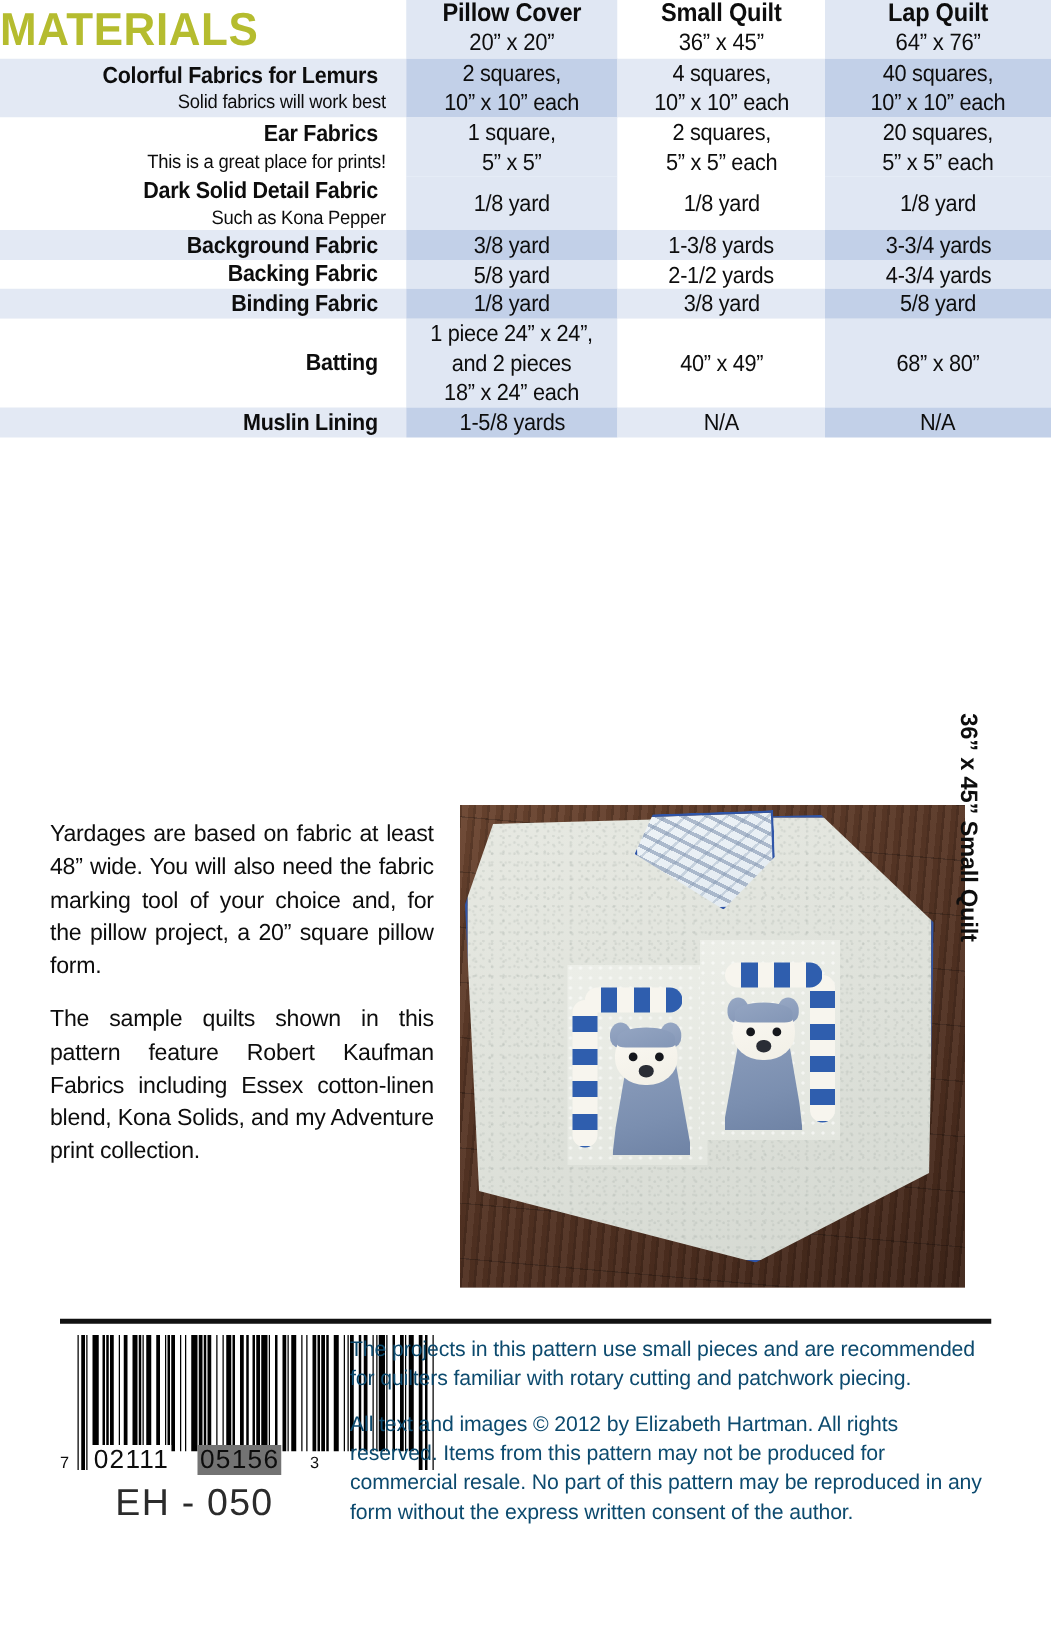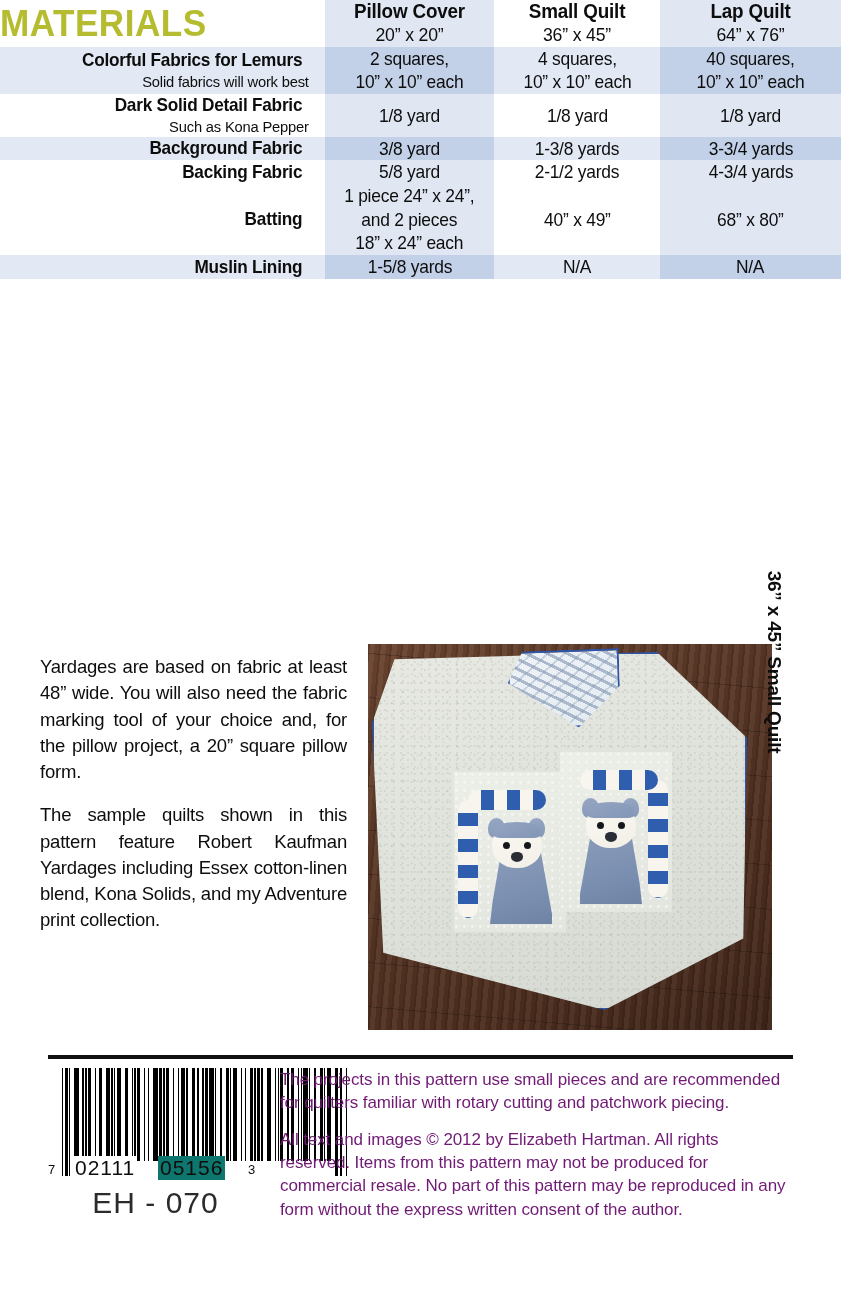--- a/index.html
+++ b/index.html
@@ -330,21 +330,21 @@
     font-size: 21px;
     letter-spacing: 1px;
   }
   .bc-nums .tiny {
     font-size: 13px;
     position: absolute;
     top: 6px;
   }
   .bc-nums .d0 { left: 0px; }
   .bc-nums .d1 { position: absolute; left: 25px; background:#fff; padding:0 2px;}
-  .bc-nums .d2 { position: absolute; left: 110px; background:#0f766e; padding:0 2px;}
+  .bc-nums .d2 { position: absolute; left: 110px; background:#737373; padding:0 2px;}
   .bc-nums .d3 { left: 200px; }
   .eh-code {
     position: absolute;
     left: 0;
     top: 118px;
     width: 215px;
     text-align: center;
     font-size: 30px;
     font-weight: 400;
     letter-spacing: 1px;
@@ -354,21 +354,21 @@
     position: absolute;
     left: 280px;
     top: 1068px;
     width: 513px;
   }
   .ftxt {
     font-size: 17px;
     line-height: 1.36;
     letter-spacing: -0.1px;
     margin: 0 0 14px 0;
-    color: #701a75;
+    color: #0c4a6e;
   }
   .website {
     font-size: 17px;
     letter-spacing: -0.1px;
     color: #2a2a2a;
     margin: 0;
   }
 </style>
 </head>
 <body>
@@ -405,20 +405,29 @@
           <td class="lbl-cell sh-row">
             <span class="lbl-main">Colorful Fabrics for Lemurs</span>
             <span class="lbl-sub">Solid fabrics will work best</span>
           </td>
           <td class="val-cell sh-both"><span class="vtxt">2 squares,<br>10” x 10” each</span></td>
           <td class="val-cell sh-row"><span class="vtxt">4 squares,<br>10” x 10” each</span></td>
           <td class="val-cell sh-both"><span class="vtxt">40 squares,<br>10” x 10” each</span></td>
         </tr>
         <tr>
           <td class="lbl-cell sh-none">
+            <span class="lbl-main">Ear Fabrics</span>
+            <span class="lbl-sub">This is a great place for prints!</span>
+          </td>
+          <td class="val-cell sh-col"><span class="vtxt">1 square,<br>5” x 5”</span></td>
+          <td class="val-cell sh-none"><span class="vtxt">2 squares,<br>5” x 5” each</span></td>
+          <td class="val-cell sh-col"><span class="vtxt">20 squares,<br>5” x 5” each</span></td>
+        </tr>
+        <tr>
+          <td class="lbl-cell sh-none">
             <span class="lbl-main">Dark Solid Detail Fabric</span>
             <span class="lbl-sub">Such as Kona Pepper</span>
           </td>
           <td class="val-cell sh-col"><span class="vtxt">1/8 yard</span></td>
           <td class="val-cell sh-none"><span class="vtxt">1/8 yard</span></td>
           <td class="val-cell sh-col"><span class="vtxt">1/8 yard</span></td>
         </tr>
         <tr>
           <td class="lbl-cell sh-row">
             <span class="lbl-main">Background Fabric</span>
@@ -429,20 +438,28 @@
         </tr>
         <tr>
           <td class="lbl-cell sh-none">
             <span class="lbl-main">Backing Fabric</span>
           </td>
           <td class="val-cell sh-col"><span class="vtxt">5/8 yard</span></td>
           <td class="val-cell sh-none"><span class="vtxt">2-1/2 yards</span></td>
           <td class="val-cell sh-col"><span class="vtxt">4-3/4 yards</span></td>
         </tr>
         <tr>
+          <td class="lbl-cell sh-row">
+            <span class="lbl-main">Binding Fabric</span>
+          </td>
+          <td class="val-cell sh-both"><span class="vtxt">1/8 yard</span></td>
+          <td class="val-cell sh-row"><span class="vtxt">3/8 yard</span></td>
+          <td class="val-cell sh-both"><span class="vtxt">5/8 yard</span></td>
+        </tr>
+        <tr>
           <td class="lbl-cell sh-none">
             <span class="lbl-main">Batting</span>
           </td>
           <td class="val-cell sh-col"><span class="vtxt">1 piece 24” x 24”,<br>and 2 pieces<br>18” x 24” each</span></td>
           <td class="val-cell sh-none"><span class="vtxt">40” x 49”</span></td>
           <td class="val-cell sh-col"><span class="vtxt">68” x 80”</span></td>
         </tr>
         <tr>
           <td class="lbl-cell sh-row">
             <span class="lbl-main">Muslin Lining</span>
@@ -452,21 +469,21 @@
           <td class="val-cell sh-both"><span class="vtxt">N/A</span></td>
         </tr>
       </tbody>
   </table>
 </div>
 
 <div class="mid">
 
   <div class="blurbs">
     <p class="blurb">Yardages are based on fabric at least 48” wide. You will also need the fabric marking tool of your choice and, for the pillow project, a 20” square pillow form.</p>
-    <p class="blurb">The sample quilts shown in this pattern feature Robert Kaufman Yardages including Essex cotton-linen blend, Kona Solids, and my Adventure print collection.</p>
+    <p class="blurb">The sample quilts shown in this pattern feature Robert Kaufman Fabrics including Essex cotton-linen blend, Kona Solids, and my Adventure print collection.</p>
   </div>
 
   <div class="photo-wrap">
     <div class="photo">
       <div class="wood"></div>
 
       <div class="quilt">
 
         <div class="lemur" style="left:80px;top:118px;width:112px;height:160px;">
           <div class="l-bg" style="left:0;top:0;width:112px;height:160px;"></div>
@@ -632,19 +649,19 @@
         <i class="g" style="width: 1.45px;"></i>
         <i style="background: transparent; width: 1.3px;"></i>
       </div>
     <div class="bc-nums">
       <span class="tiny d0">7</span>
       <span class="d1">02111</span>
       <span class="d2">05156</span>
       <span class="tiny d3">3</span>
     </div>
   </div>
-  <div class="eh-code">EH - 070</div>
+  <div class="eh-code">EH - 050</div>
 </div>
 
 <div class="footer-text">
   <p class="ftxt">The projects in this pattern use small pieces and are recommended for quilters familiar with rotary cutting and patchwork piecing.</p>
   <p class="ftxt">All text and images © 2012 by Elizabeth Hartman. All rights reserved. Items from this pattern may not be produced for commercial resale. No part of this pattern may be reproduced in any form without the express written consent of the author.</p>
 </div>
 
 </body></html>

